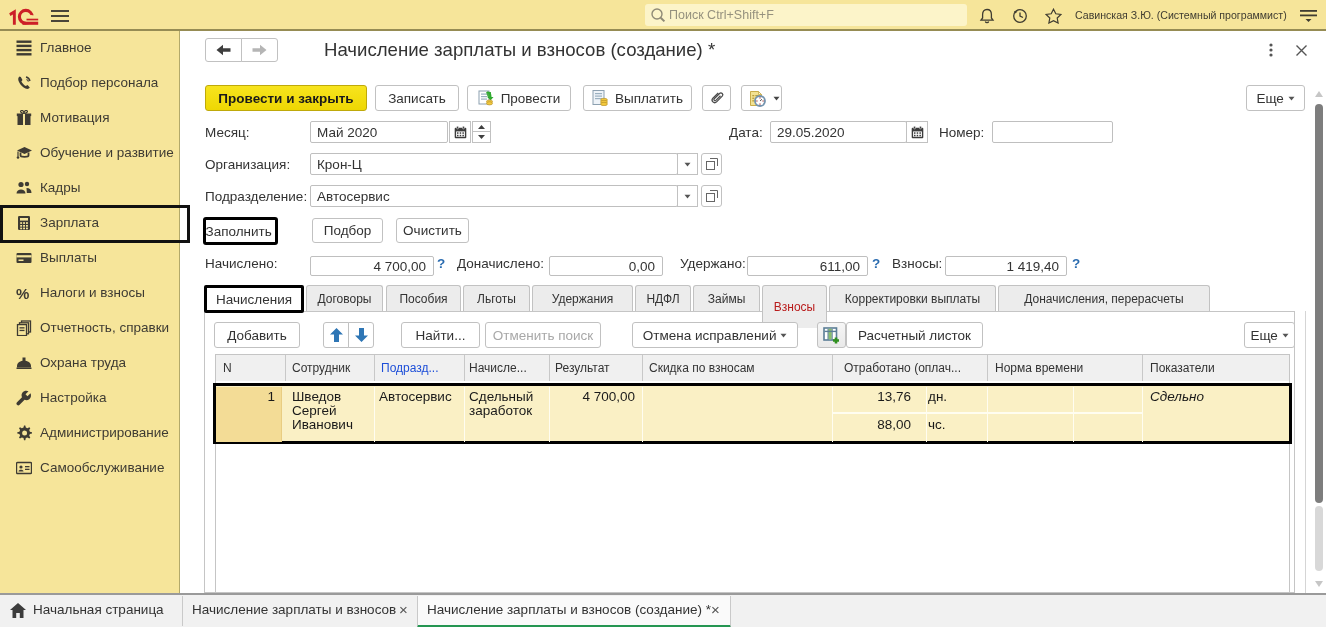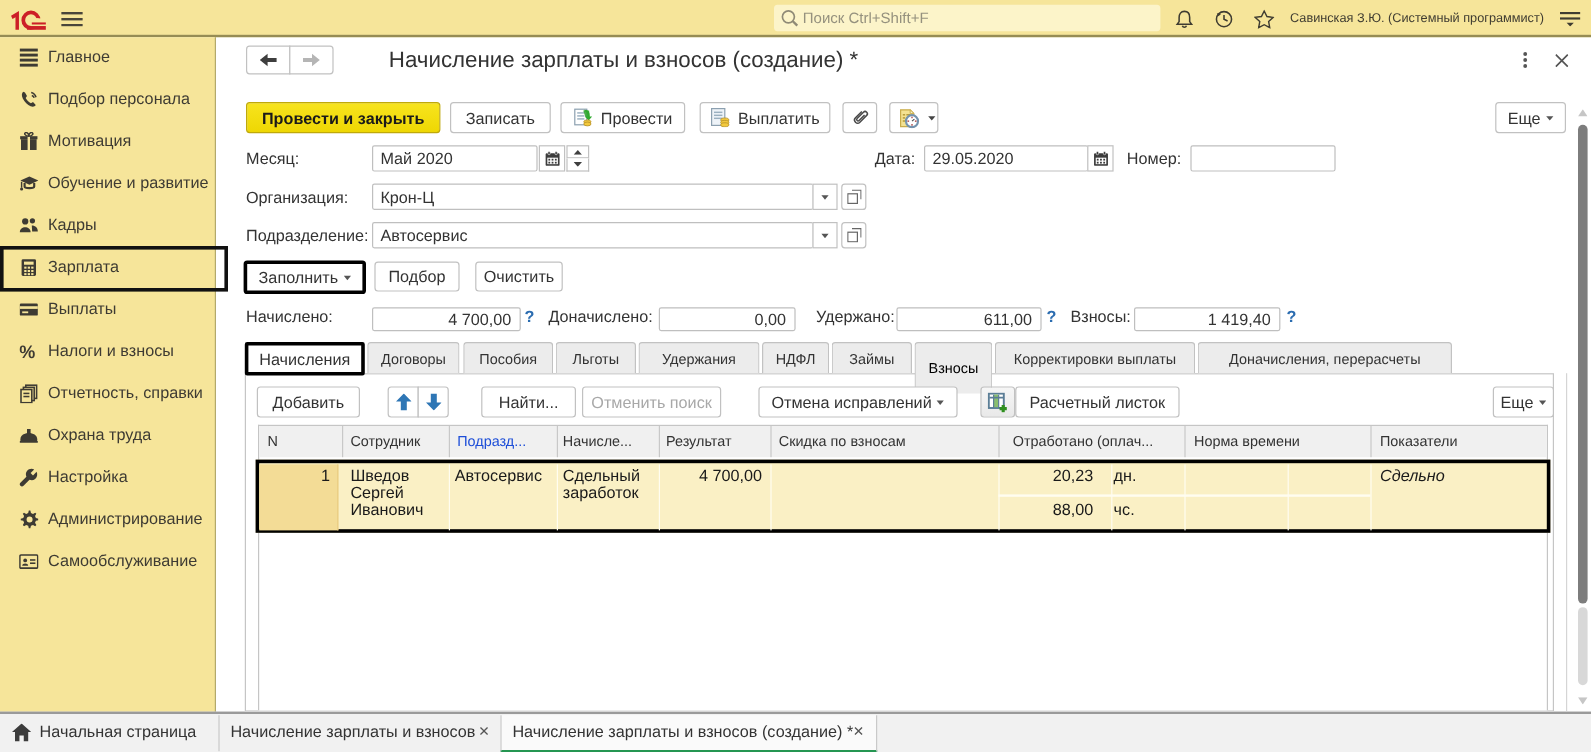--- a/index.html
+++ b/index.html
@@ -320,21 +320,21 @@
       <path d="M0.5 0.8 L6.5 0.8 L3.5 4.5 Z" fill="#555"></path>
     </svg>
   </div>
 <div class="btn" style="left:701px;top:185px;width:21px;height:22px;">
   <svg width="12" height="12" viewBox="0 0 12 12">
       <rect x="0.5" y="3.5" width="8" height="8" fill="none" stroke="#666" stroke-width="1"></rect>
       <path d="M4 0.5 L11.5 0.5 L11.5 8" fill="none" stroke="#666" stroke-width="1"></path>
     </svg>
 </div>
 
-<div class="abs" style="left:203px;top:217px;width:102px;height:28px;background:#fff;border:3px solid #000;border-radius:3px;display:flex;align-items:center;justify-content:center;">Заполнить&nbsp;<svg width="7" height="5" viewBox="0 0 7 5">
+<div class="abs" style="left:203px;top:217px;width:75px;height:28px;background:#fff;border:3px solid #000;border-radius:3px;display:flex;align-items:center;justify-content:center;">Заполнить&nbsp;<svg width="7" height="5" viewBox="0 0 7 5">
       <path d="M0.5 0.8 L6.5 0.8 L3.5 4.5 Z" fill="#555"></path>
     </svg></div>
 <div class="btn" style="left:312px;top:218px;width:71px;height:25px;">Подбор</div>
 <div class="btn" style="left:396px;top:218px;width:73px;height:25px;">Очистить</div>
 
 <div class="lbl" style="left:205px;top:256px;">Начислено:</div>
 <div class="fld" style="left:310px;top:256px;width:124px;height:20px;">
     <span style="margin-left:auto;margin-right:7px;">4 700,00</span>
   </div>
 <div class="abs" style="left:437px;top:256px;color:#2b6cb0;font-weight:bold;">?</div>
@@ -355,21 +355,21 @@
 
 <div class="abs" style="left:204px;top:311px;width:1091px;height:282px;background:#fff;border:1px solid #c5c5c5;"></div>
 
 <div class="abs" id="tabs">
     <div style="position:absolute;left:306px;top:285px;width:77px;height:26px;background:#ececec;border:1px solid #c2c2c2;border-bottom:none;border-radius:3px 3px 0 0;display:flex;align-items:center;justify-content:center;font-size:12px;color:#333;white-space:nowrap;">Договоры</div>
     <div style="position:absolute;left:386px;top:285px;width:75px;height:26px;background:#ececec;border:1px solid #c2c2c2;border-bottom:none;border-radius:3px 3px 0 0;display:flex;align-items:center;justify-content:center;font-size:12px;color:#333;white-space:nowrap;">Пособия</div>
     <div style="position:absolute;left:463px;top:285px;width:67px;height:26px;background:#ececec;border:1px solid #c2c2c2;border-bottom:none;border-radius:3px 3px 0 0;display:flex;align-items:center;justify-content:center;font-size:12px;color:#333;white-space:nowrap;">Льготы</div>
     <div style="position:absolute;left:532px;top:285px;width:101px;height:26px;background:#ececec;border:1px solid #c2c2c2;border-bottom:none;border-radius:3px 3px 0 0;display:flex;align-items:center;justify-content:center;font-size:12px;color:#333;white-space:nowrap;">Удержания</div>
     <div style="position:absolute;left:635px;top:285px;width:56px;height:26px;background:#ececec;border:1px solid #c2c2c2;border-bottom:none;border-radius:3px 3px 0 0;display:flex;align-items:center;justify-content:center;font-size:12px;color:#333;white-space:nowrap;">НДФЛ</div>
     <div style="position:absolute;left:693px;top:285px;width:67px;height:26px;background:#ececec;border:1px solid #c2c2c2;border-bottom:none;border-radius:3px 3px 0 0;display:flex;align-items:center;justify-content:center;font-size:12px;color:#333;white-space:nowrap;">Займы</div>
-    <div style="position:absolute;left:762px;top:285px;width:65px;height:43px;background:#ececec;border:1px solid #c2c2c2;border-bottom:none;border-radius:3px 3px 0 0;display:flex;align-items:center;justify-content:center;font-size:12px;color:#000000;white-space:nowrap;">Взносы</div>
+    <div style="position:absolute;left:762px;top:285px;width:65px;height:43px;background:#ececec;border:1px solid #c2c2c2;border-bottom:none;border-radius:3px 3px 0 0;display:flex;align-items:center;justify-content:center;font-size:12px;color:#b91c1c;white-space:nowrap;">Взносы</div>
     <div style="position:absolute;left:829px;top:285px;width:167px;height:26px;background:#ececec;border:1px solid #c2c2c2;border-bottom:none;border-radius:3px 3px 0 0;display:flex;align-items:center;justify-content:center;font-size:12px;color:#333;white-space:nowrap;">Корректировки выплаты</div>
     <div style="position:absolute;left:998px;top:285px;width:212px;height:26px;background:#ececec;border:1px solid #c2c2c2;border-bottom:none;border-radius:3px 3px 0 0;display:flex;align-items:center;justify-content:center;font-size:12px;color:#333;white-space:nowrap;">Доначисления, перерасчеты</div>
   </div>
 <div class="abs" style="left:204px;top:285px;width:100px;height:28px;background:#fff;border:3px solid #000;border-radius:2px;display:flex;align-items:center;justify-content:center;">Начисления</div>
 
 <div class="btn" style="left:214px;top:322px;width:86px;height:26px;">Добавить</div>
 <div class="btn" style="left:323px;top:322px;width:26px;height:26px;border-radius:3px 0 0 3px;">
     <svg width="13" height="14" viewBox="0 0 13 14">
       <path d="M6.5 0 L13 6.5 L9 6.5 L9 14 L4 14 L4 6.5 L0 6.5 Z" fill="#2e76b5"></path>
     </svg>
@@ -431,21 +431,21 @@
     <div style="position:absolute;left:857px;top:32px;width:1px;height:55px;background:#fffdf0;"></div>
     <div style="position:absolute;left:616px;top:57px;width:310px;height:2px;background:#fffdf0;"></div>
     <div style="position:absolute;left:20px;top:34px;width:39px;text-align:right;font-size:13.5px;color:#1a1a1a;">1</div>
     <div style="position:absolute;left:76px;top:34px;font-size:13.5px;color:#1a1a1a;white-space:nowrap;">Шведов</div>
     <div style="position:absolute;left:76px;top:48px;font-size:13.5px;color:#1a1a1a;white-space:nowrap;">Сергей</div>
     <div style="position:absolute;left:76px;top:62px;font-size:13.5px;color:#1a1a1a;white-space:nowrap;">Иванович</div>
     <div style="position:absolute;left:163px;top:34px;font-size:13.5px;color:#1a1a1a;white-space:nowrap;">Автосервис</div>
     <div style="position:absolute;left:253px;top:34px;font-size:13.5px;color:#1a1a1a;white-space:nowrap;">Сдельный</div>
     <div style="position:absolute;left:253px;top:48px;font-size:13.5px;color:#1a1a1a;white-space:nowrap;">заработок</div>
     <div style="position:absolute;left:330px;top:34px;width:89px;text-align:right;font-size:13.5px;color:#1a1a1a;">4 700,00</div>
-    <div style="position:absolute;left:620px;top:34px;width:75px;text-align:right;font-size:13.5px;color:#1a1a1a;">20,23</div>
+    <div style="position:absolute;left:620px;top:34px;width:75px;text-align:right;font-size:13.5px;color:#1a1a1a;">13,76</div>
     <div style="position:absolute;left:712px;top:34px;font-size:13.5px;color:#1a1a1a;white-space:nowrap;">дн.</div>
     <div style="position:absolute;left:620px;top:62px;width:75px;text-align:right;font-size:13.5px;color:#1a1a1a;">88,00</div>
     <div style="position:absolute;left:712px;top:62px;font-size:13.5px;color:#1a1a1a;white-space:nowrap;">чс.</div>
     <div style="position:absolute;left:934px;top:34px;font-size:13.5px;color:#1a1a1a;white-space:nowrap;font-style:italic;">Сдельно</div>
   </div>
 
 <div class="abs" style="left:1315px;top:91px;">
     <svg width="8" height="6" viewBox="0 0 8 6">
       <path d="M4 0 L8 6 L0 6 Z" fill="#c6c6c6"></path>
     </svg>

